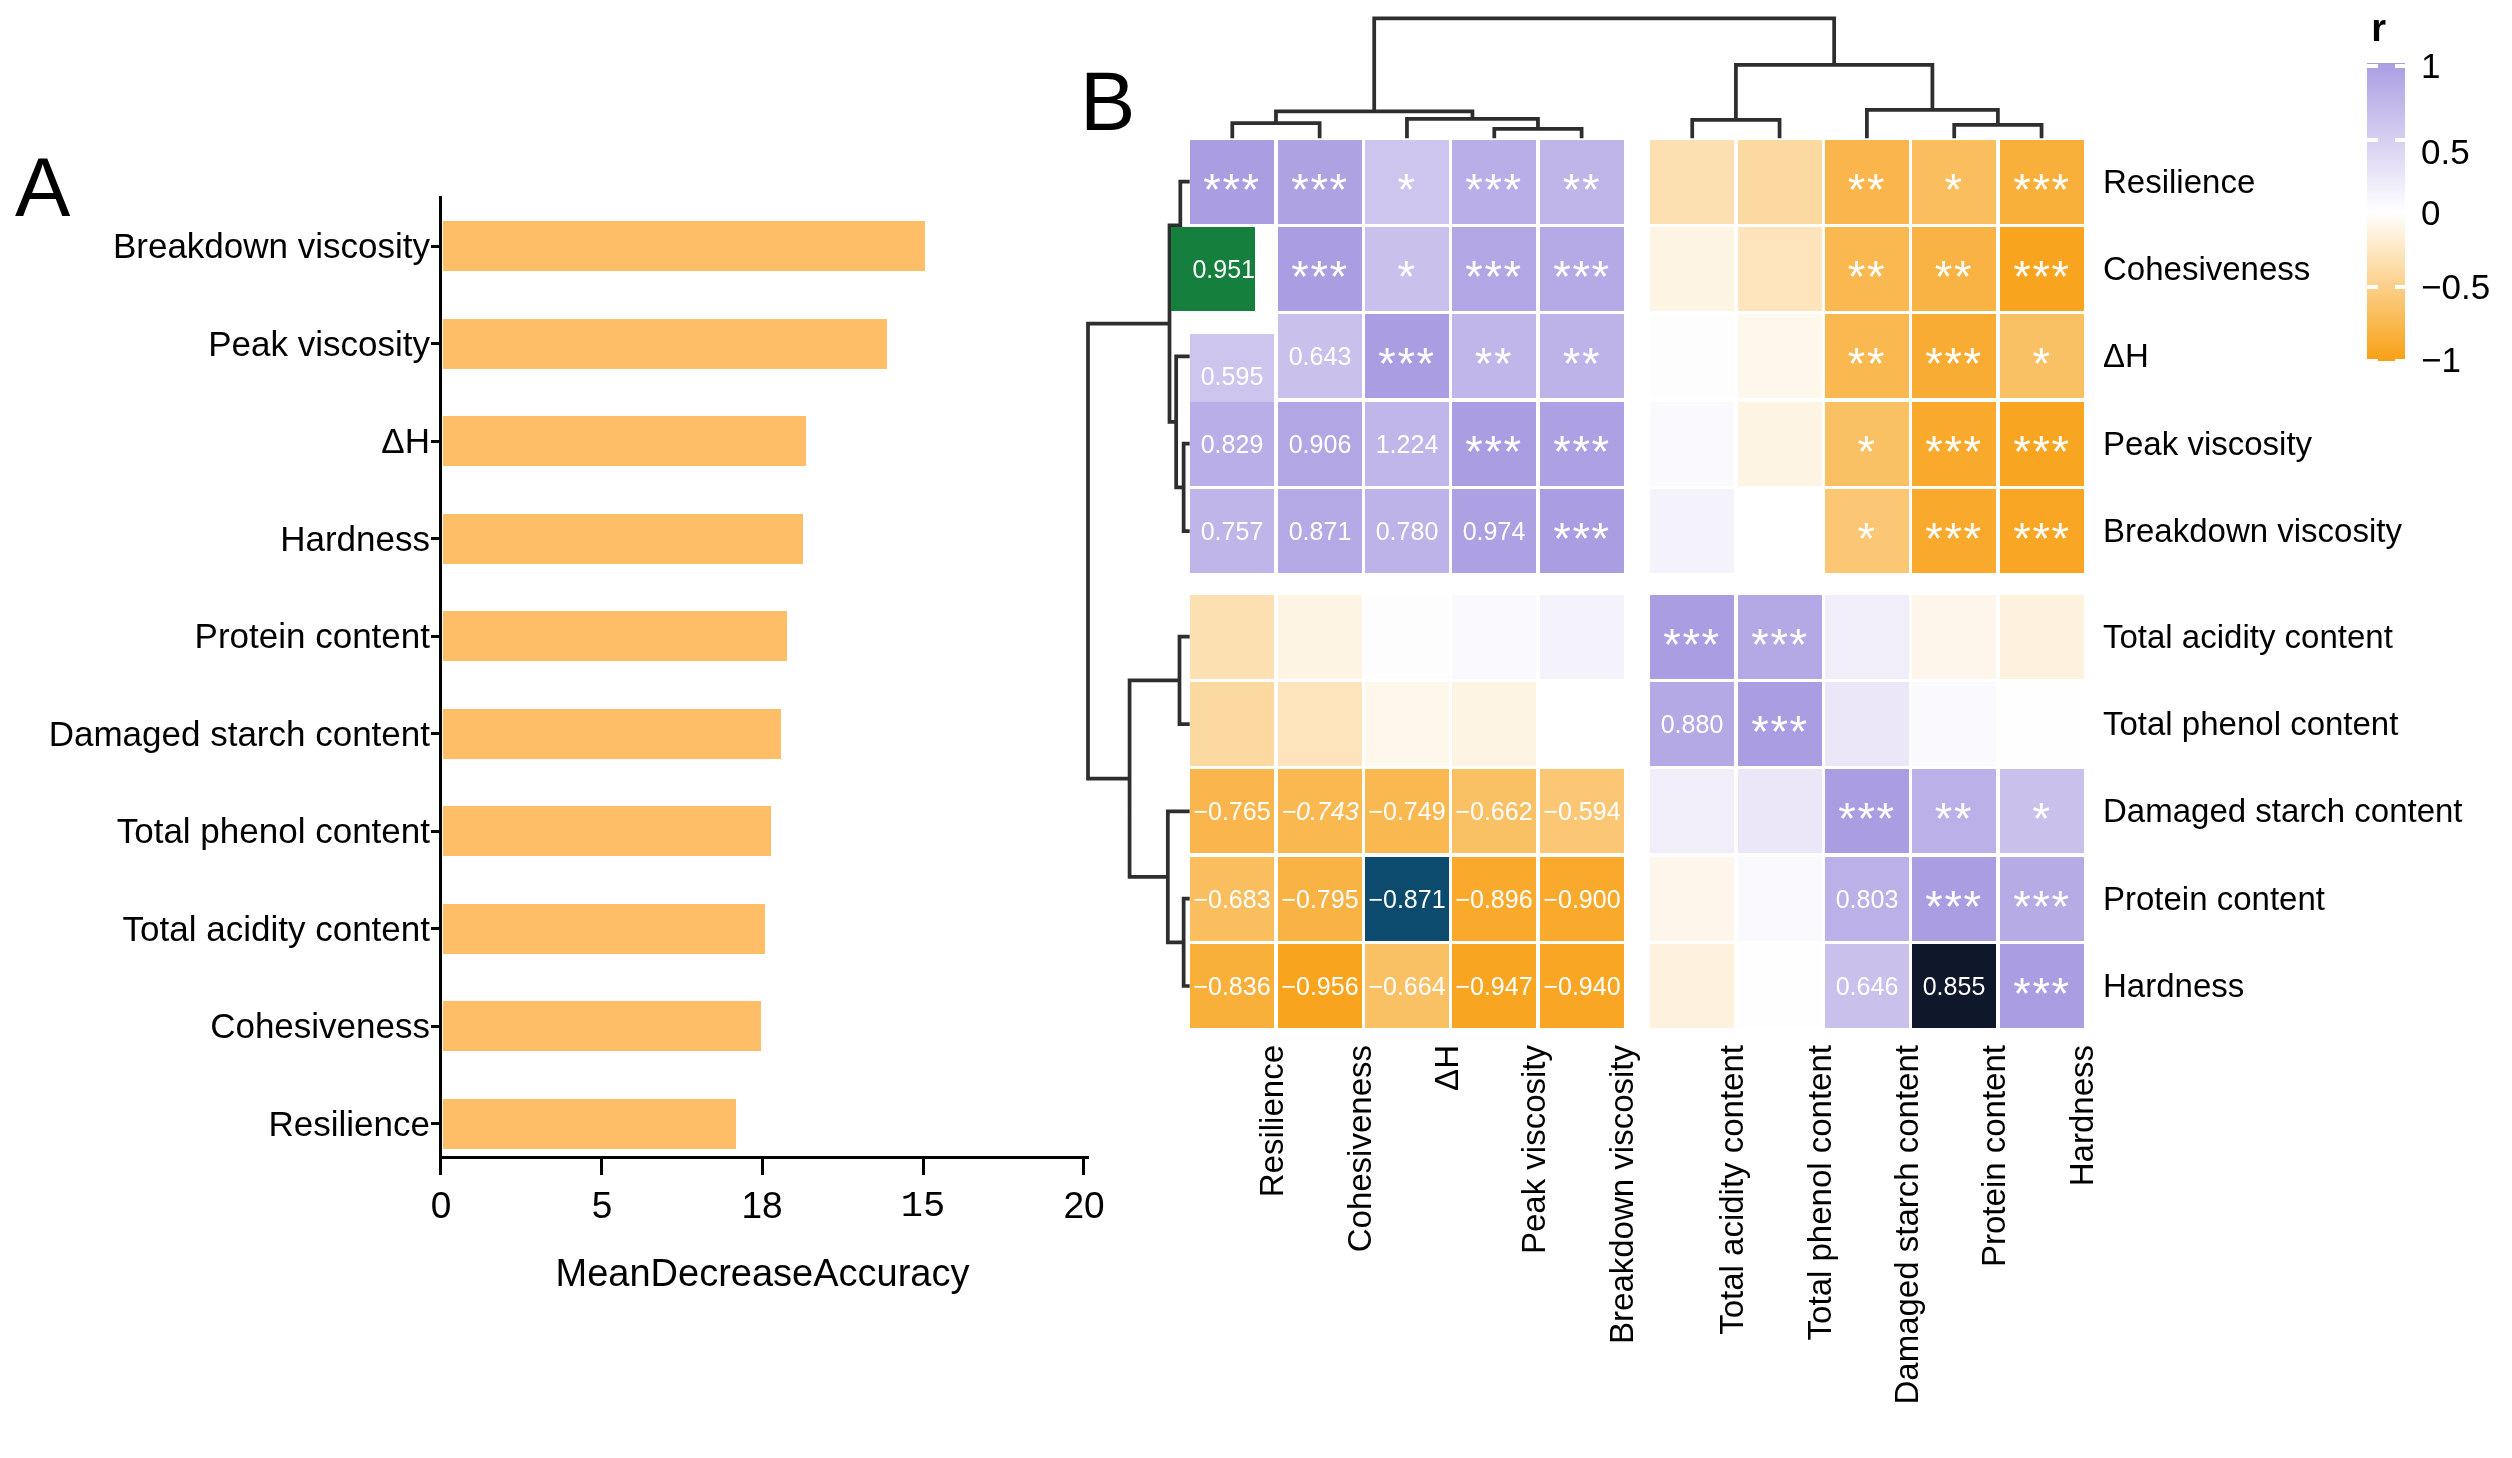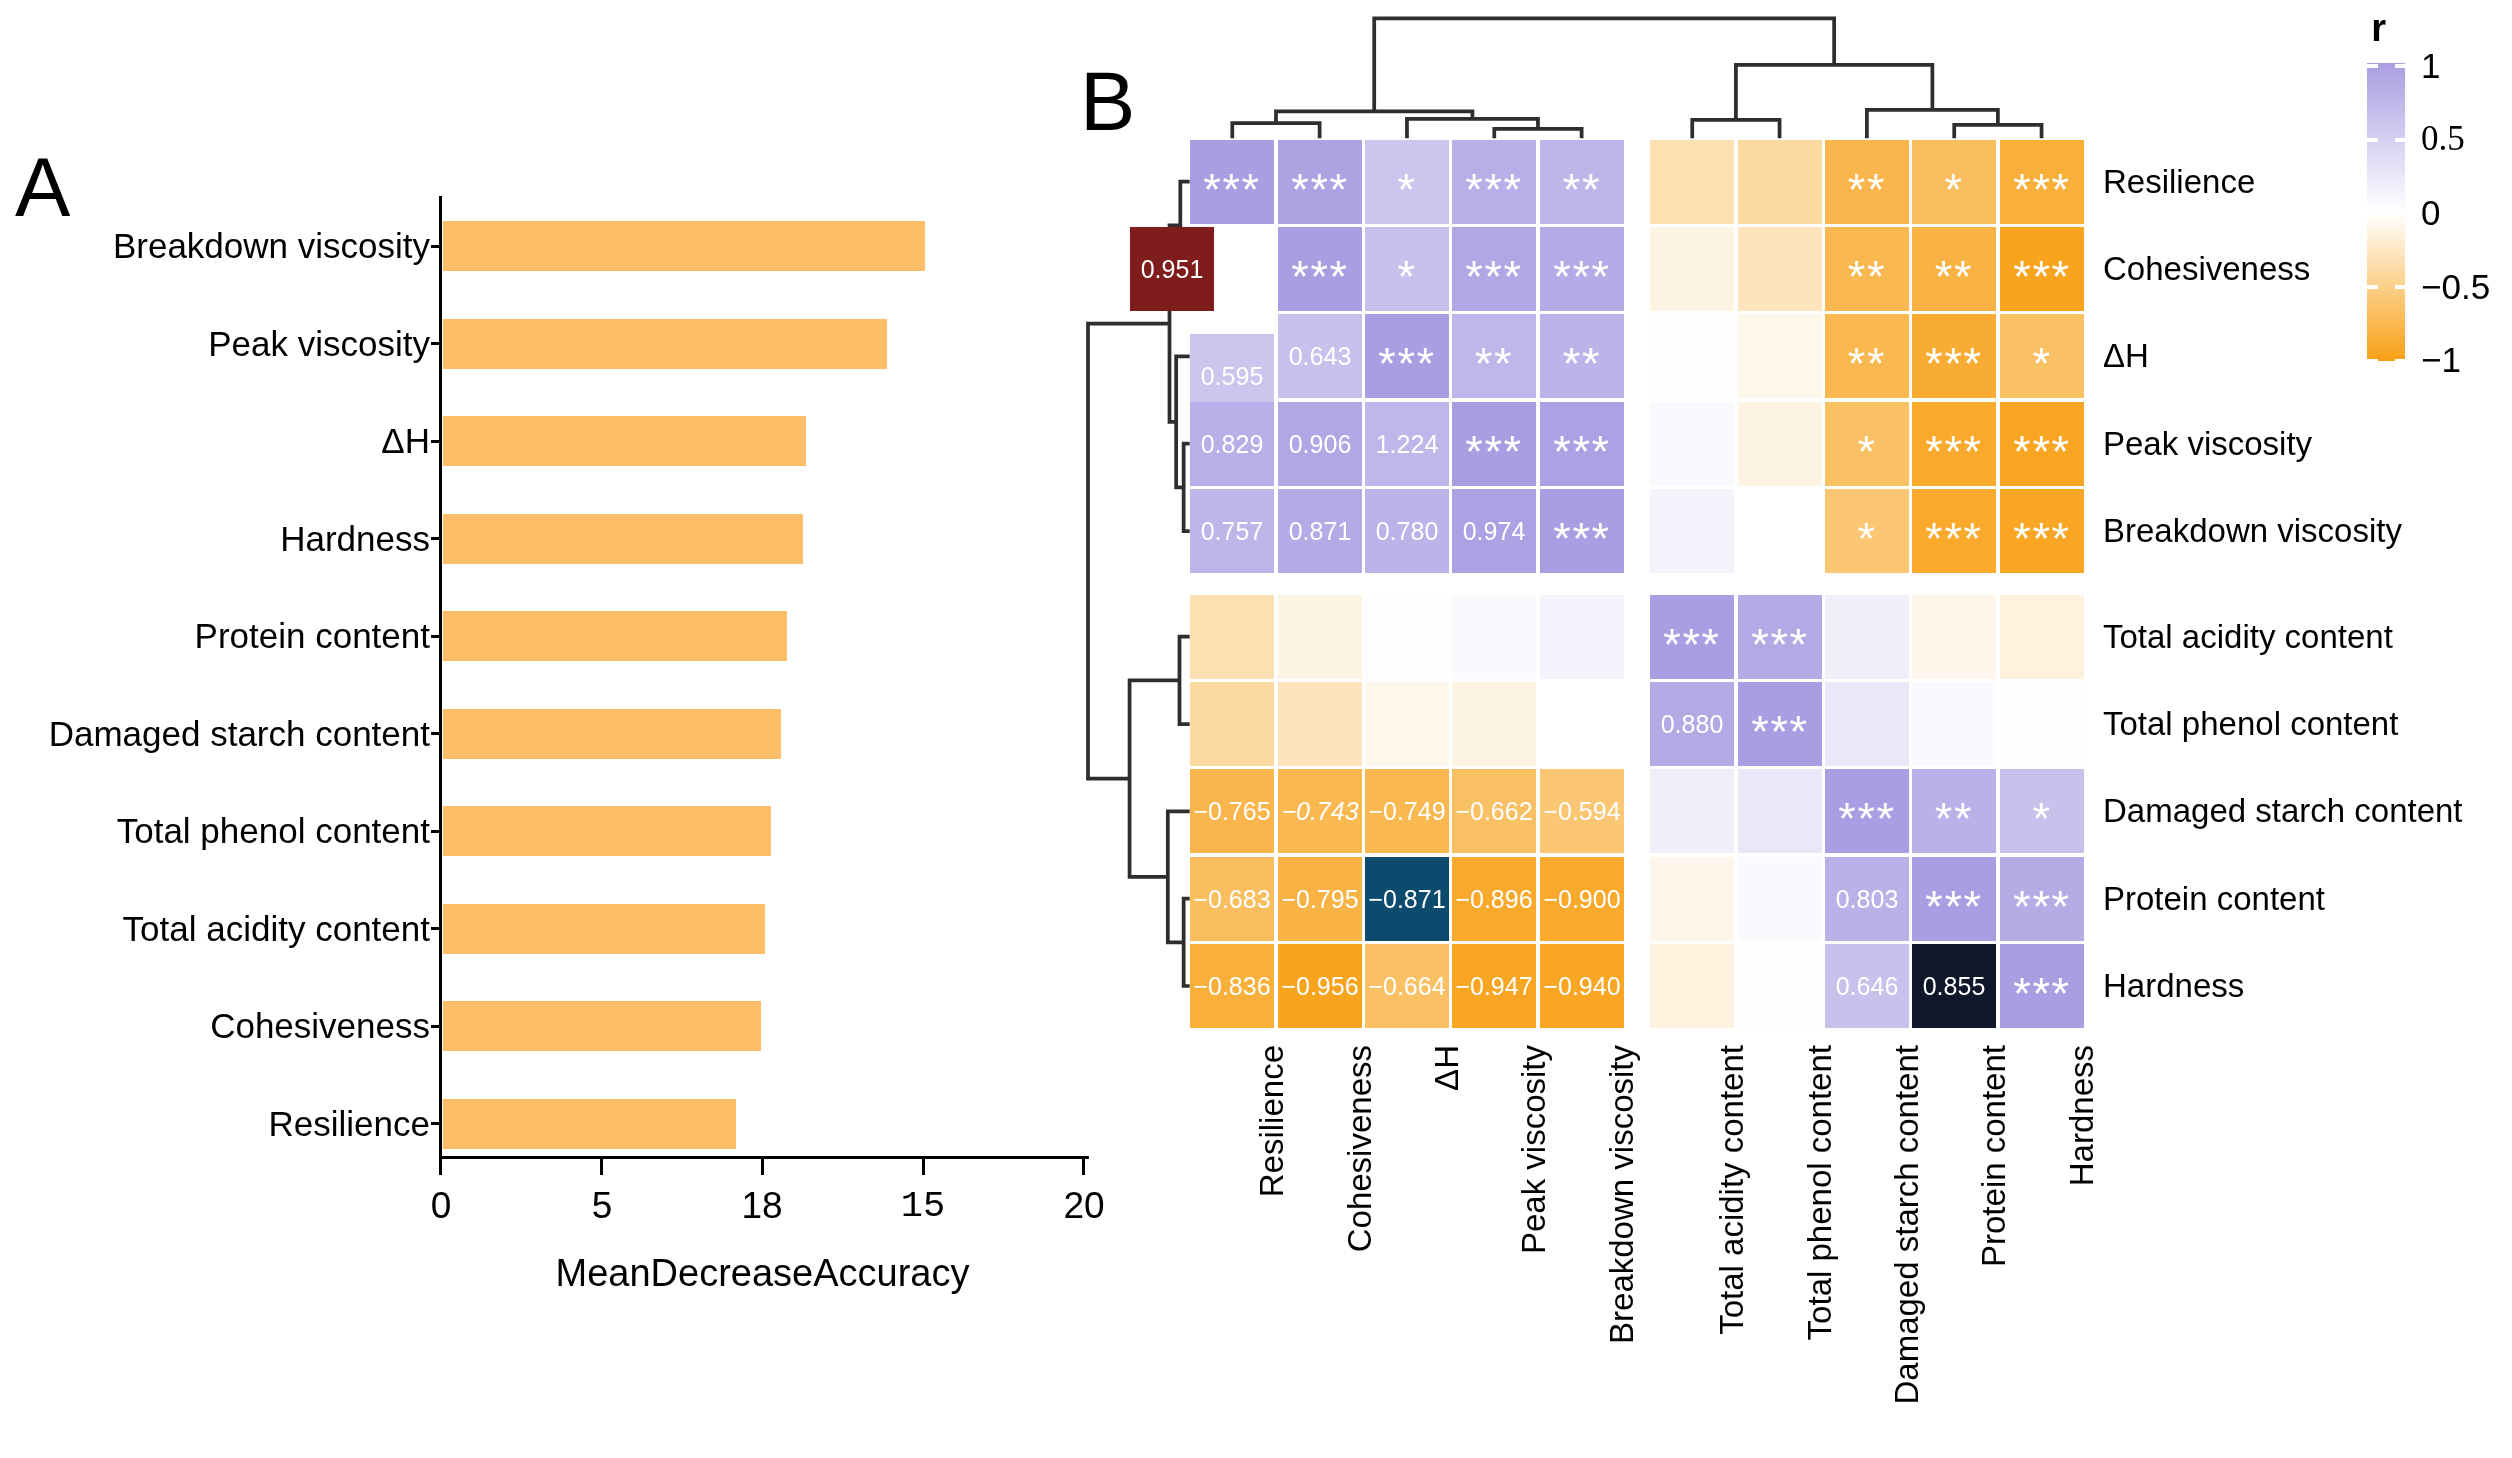--- a/index.html
+++ b/index.html
@@ -108,21 +108,21 @@
         <div class="hm-cell" style="left: 1738px; top: 140px; background: rgb(252, 217, 161);"></div>
         <div class="hm-cell" style="left: 1825px; top: 140px; background: rgb(250, 182, 76);">
           <div class="hm-star">**</div>
         </div>
         <div class="hm-cell" style="left: 1912px; top: 140px; background: rgb(250, 190, 95);">
           <div class="hm-star">*</div>
         </div>
         <div class="hm-cell" style="left: 2000px; top: 140px; background: rgb(249, 176, 59);">
           <div class="hm-star">***</div>
         </div>
-        <div class="hm-cell" style="left: 1130px; top: 227px; background: #7f1d1d;">
+        <div class="hm-cell" style="left: 1171px; top: 227px; background: #15803d; justify-content: flex-end;">
           <div class="hm-num">0.951</div>
         </div>
         <div class="hm-cell" style="left: 1278px; top: 227px; background: rgb(171, 157, 226);">
           <div class="hm-star">***</div>
         </div>
         <div class="hm-cell" style="left: 1365px; top: 227px; background: rgb(201, 192, 236);">
           <div class="hm-star">*</div>
         </div>
         <div class="hm-cell" style="left: 1452px; top: 227px; background: rgb(179, 166, 229);">
           <div class="hm-star">***</div>
@@ -347,21 +347,21 @@
         <div class="col-label" style="left: 2062px; top: 1045px;">Hardness</div>
       </div>
     <div id="legend">
       <div id="legendTitle">r</div>
       <div id="legendBar" style="background: linear-gradient(rgb(171, 157, 226) 0%, rgb(255, 255, 255) 50%, rgb(248, 160, 21) 100%);"></div>
     <div class="lg-notch" style="left: 4.2px; top: 64px;"></div>
         <div class="lg-notch" style="left: 32px; top: 64px;"></div>
         <div class="lg-label" style="top: 66px;">1</div>
         <div class="lg-notch" style="left: 4.2px; top: 138px;"></div>
         <div class="lg-notch" style="left: 32px; top: 138px;"></div>
-        <div class="lg-label" style="top: 139px; font-family: Liberation Serif, serif;">0.5</div>
+        <div class="lg-label" style="top: 152px;">0.5</div>
         <div class="lg-notch" style="left: 4.2px; top: 211px;"></div>
         <div class="lg-notch" style="left: 32px; top: 211px;"></div>
         <div class="lg-label" style="top: 213px;">0</div>
         <div class="lg-notch" style="left: 4.2px; top: 285px;"></div>
         <div class="lg-notch" style="left: 32px; top: 285px;"></div>
         <div class="lg-label" style="top: 287px;">−0.5</div>
         <div class="lg-notch" style="left: 4.2px; top: 359px;"></div>
         <div class="lg-notch" style="left: 32px; top: 359px;"></div>
         <div class="lg-label" style="top: 360px;">−1</div>
       </div>

